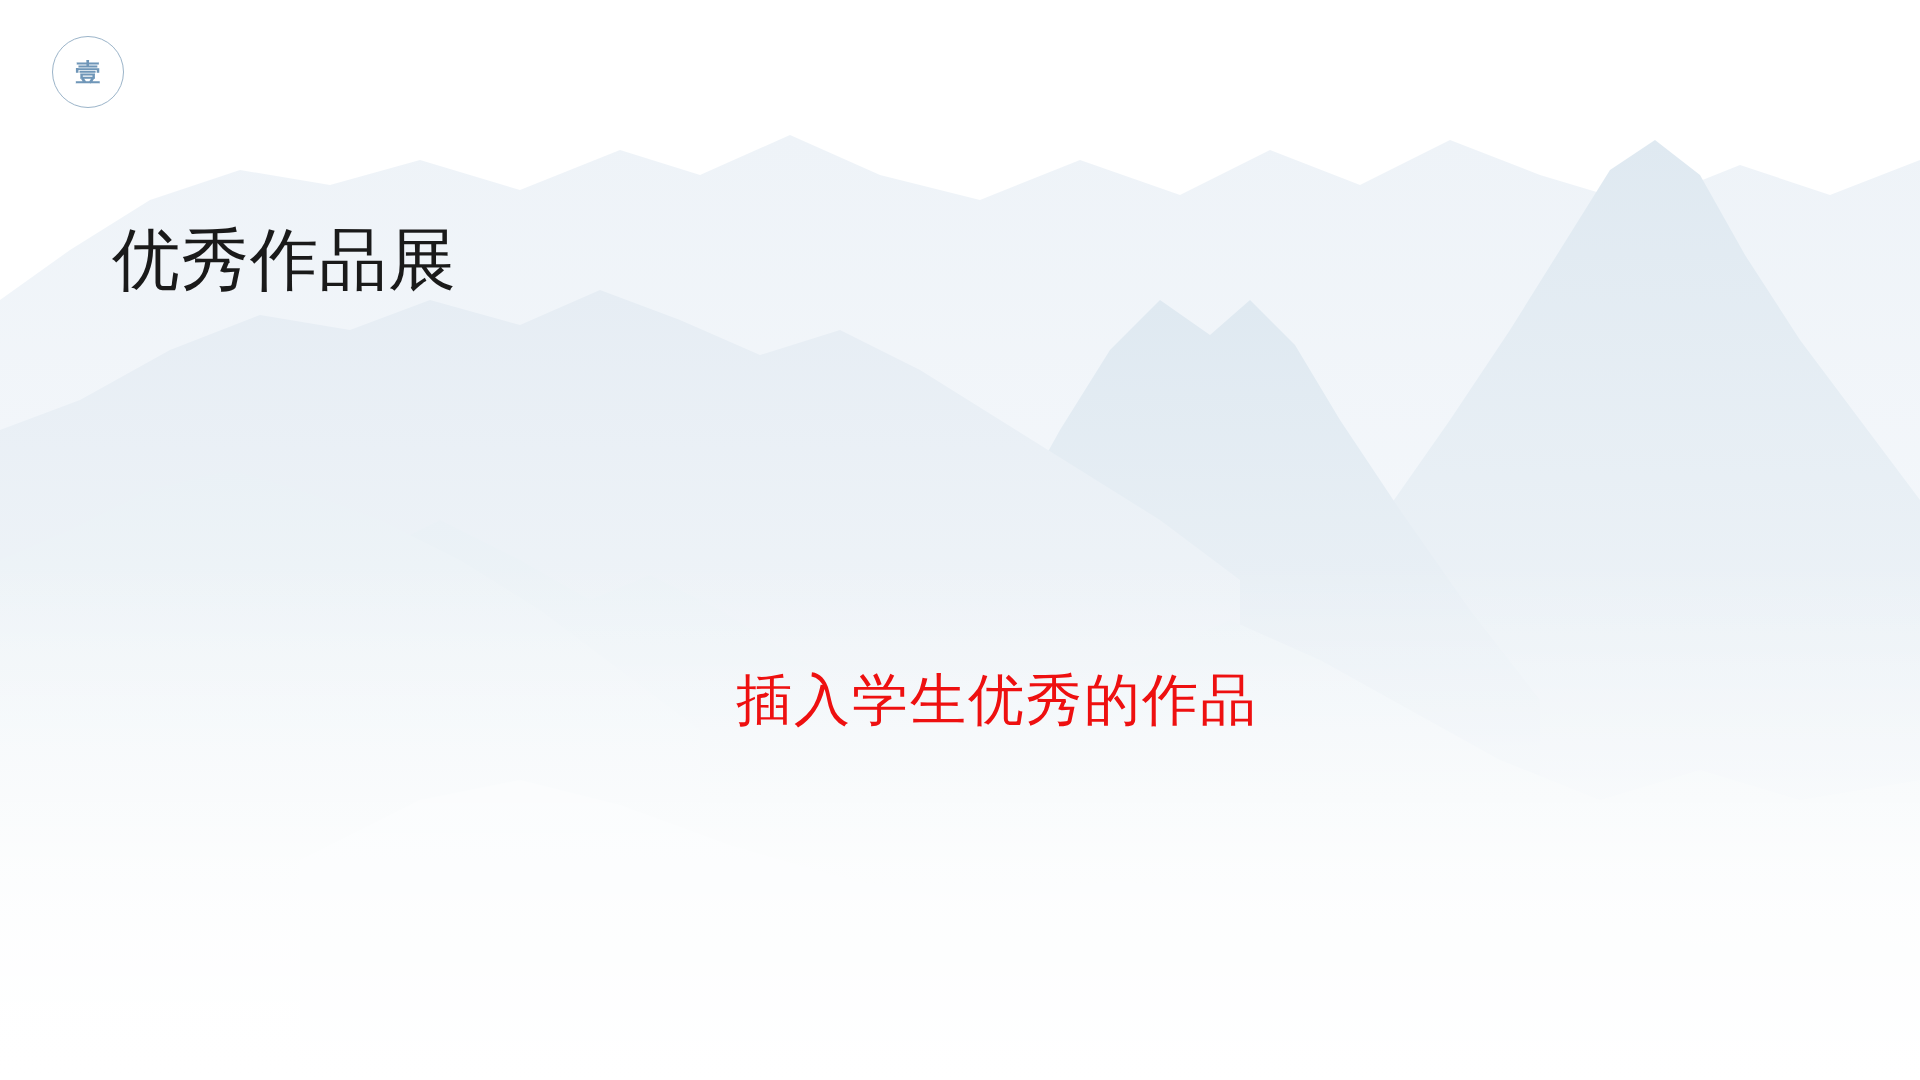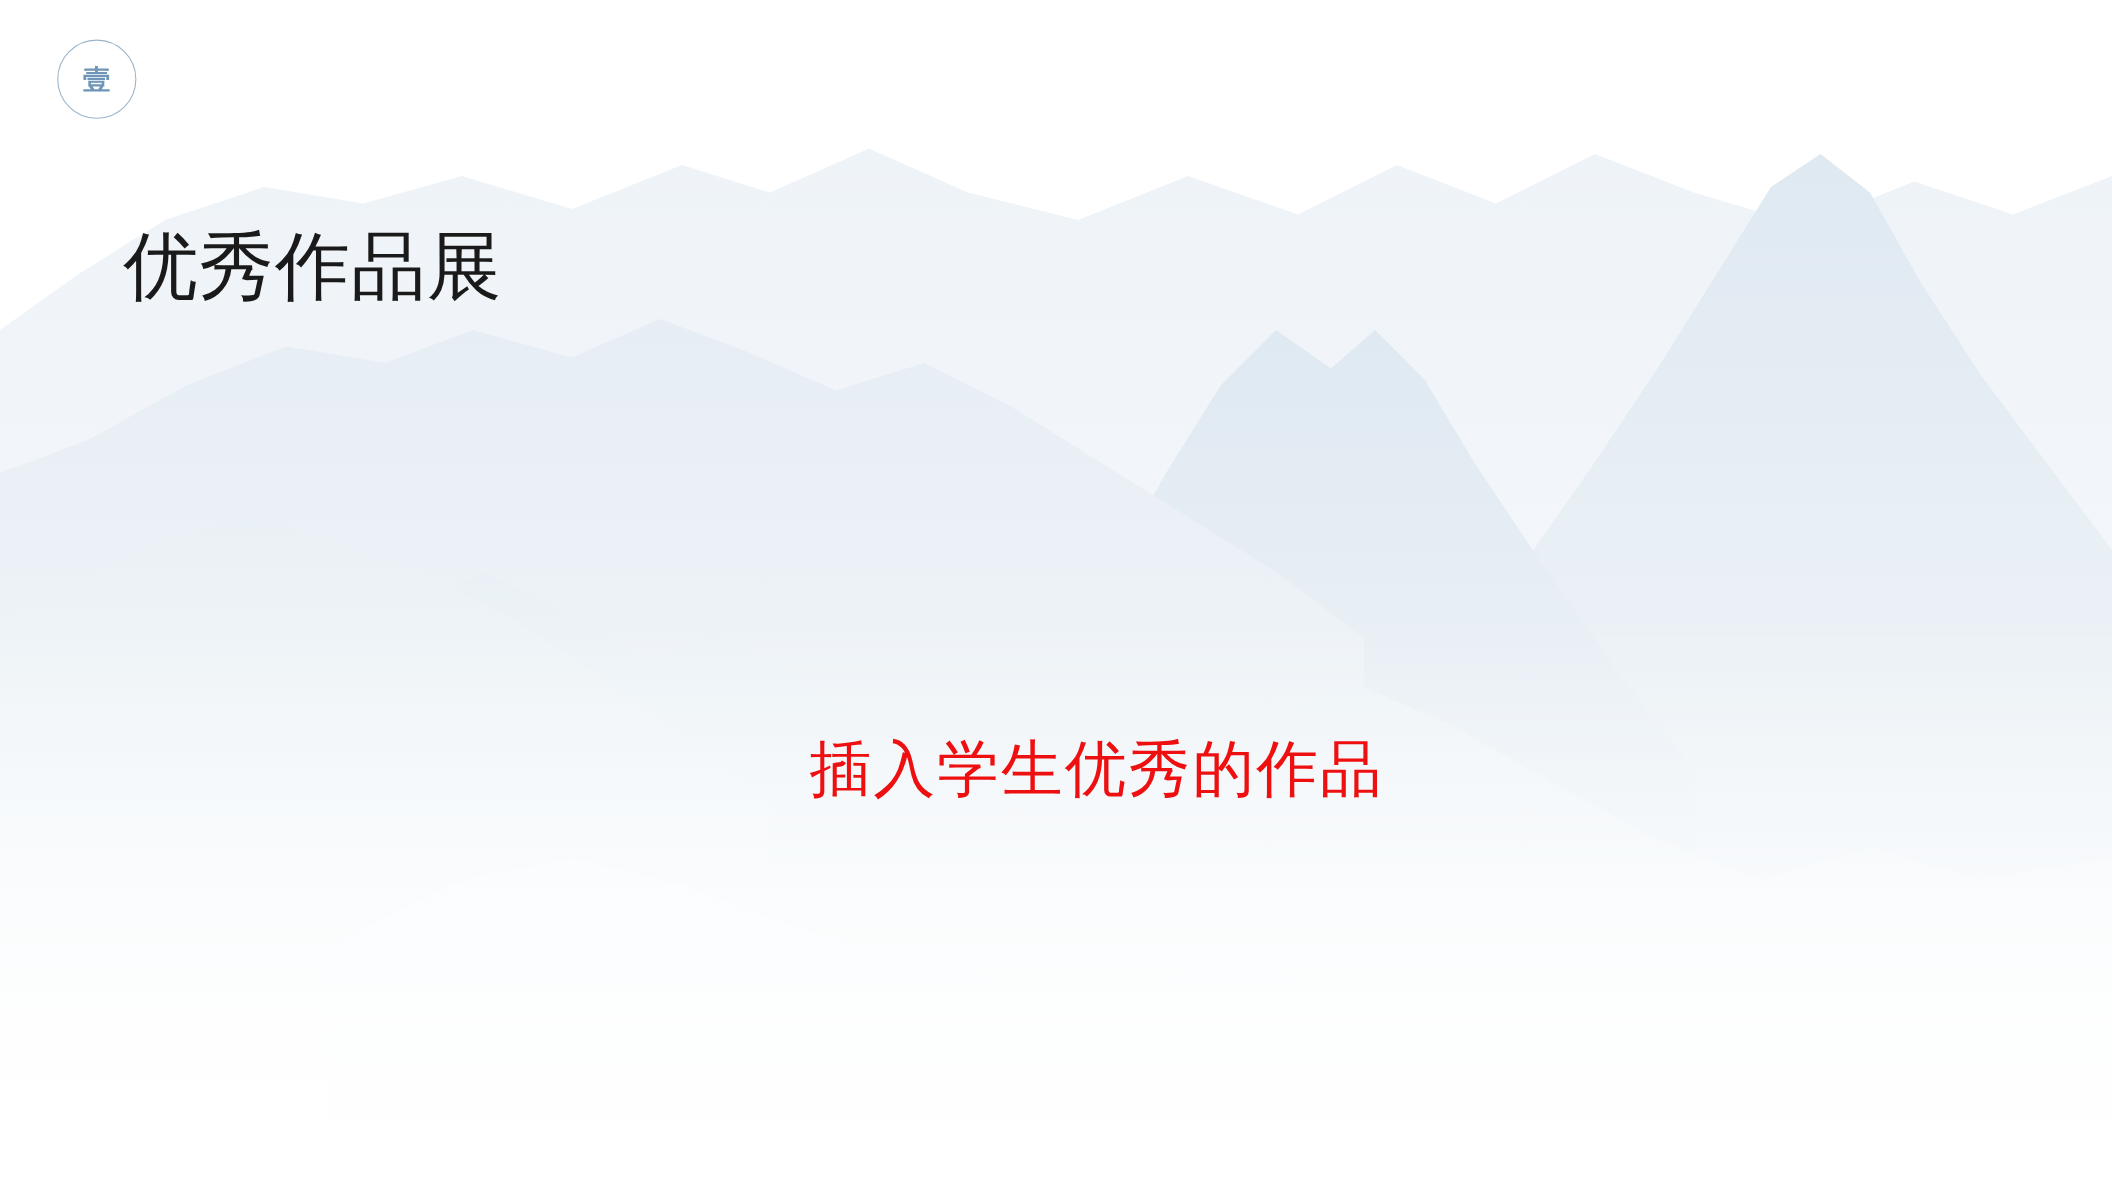--- a/index.html
+++ b/index.html
@@ -73,21 +73,21 @@
     color: #6f96b8;
     letter-spacing: 2px;
     line-height: 1;
     white-space: nowrap;
   }
 
   
   #main-title {
     position: absolute;
     left: 112px;
-    top: 206px;
+    top: 223px;
     font-family: "DejaVu Sans", "Liberation Sans", sans-serif;
     font-size: 68px;
     font-weight: 400;
     color: #1a1a1a;
     letter-spacing: 1px;
     line-height: 1.1;
     white-space: nowrap;
     z-index: 5;
   }
 

